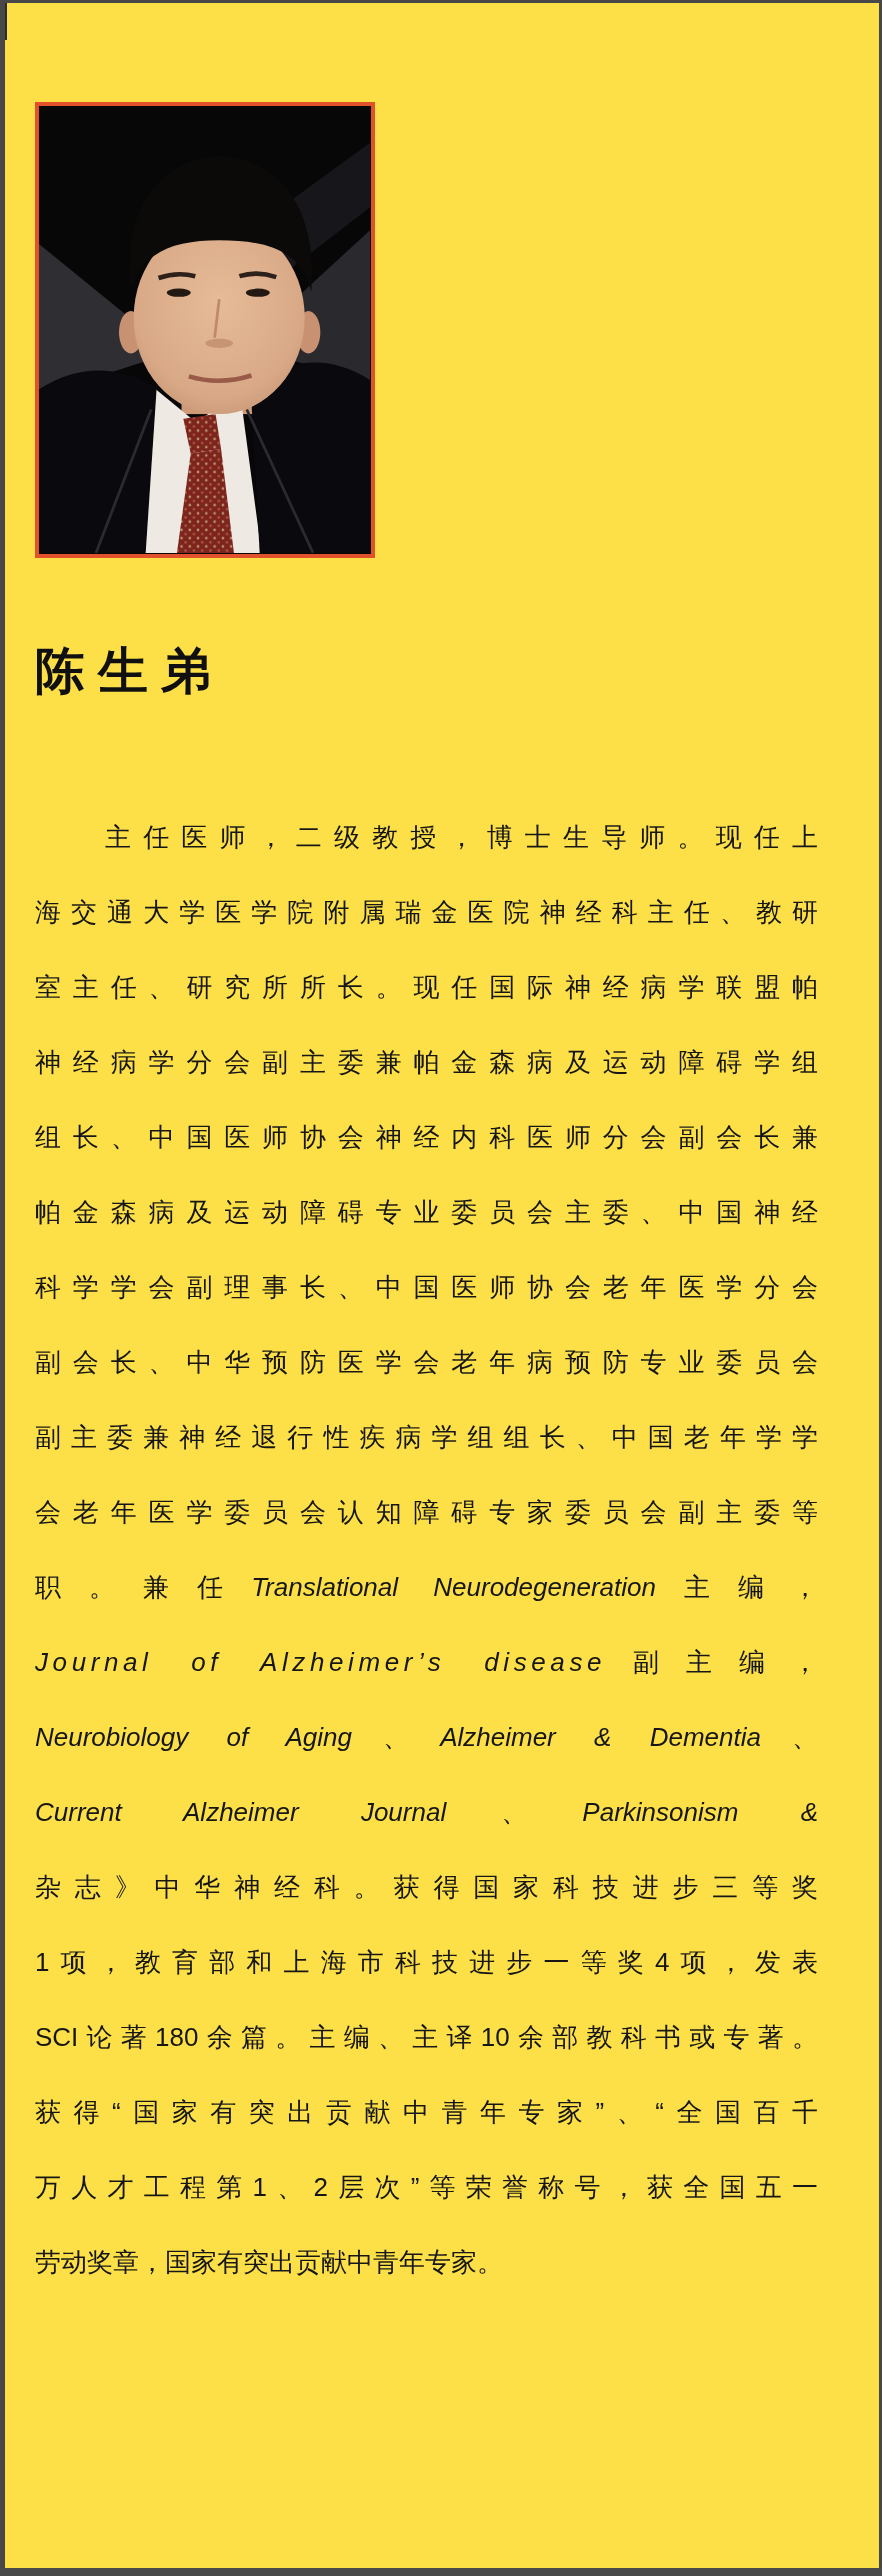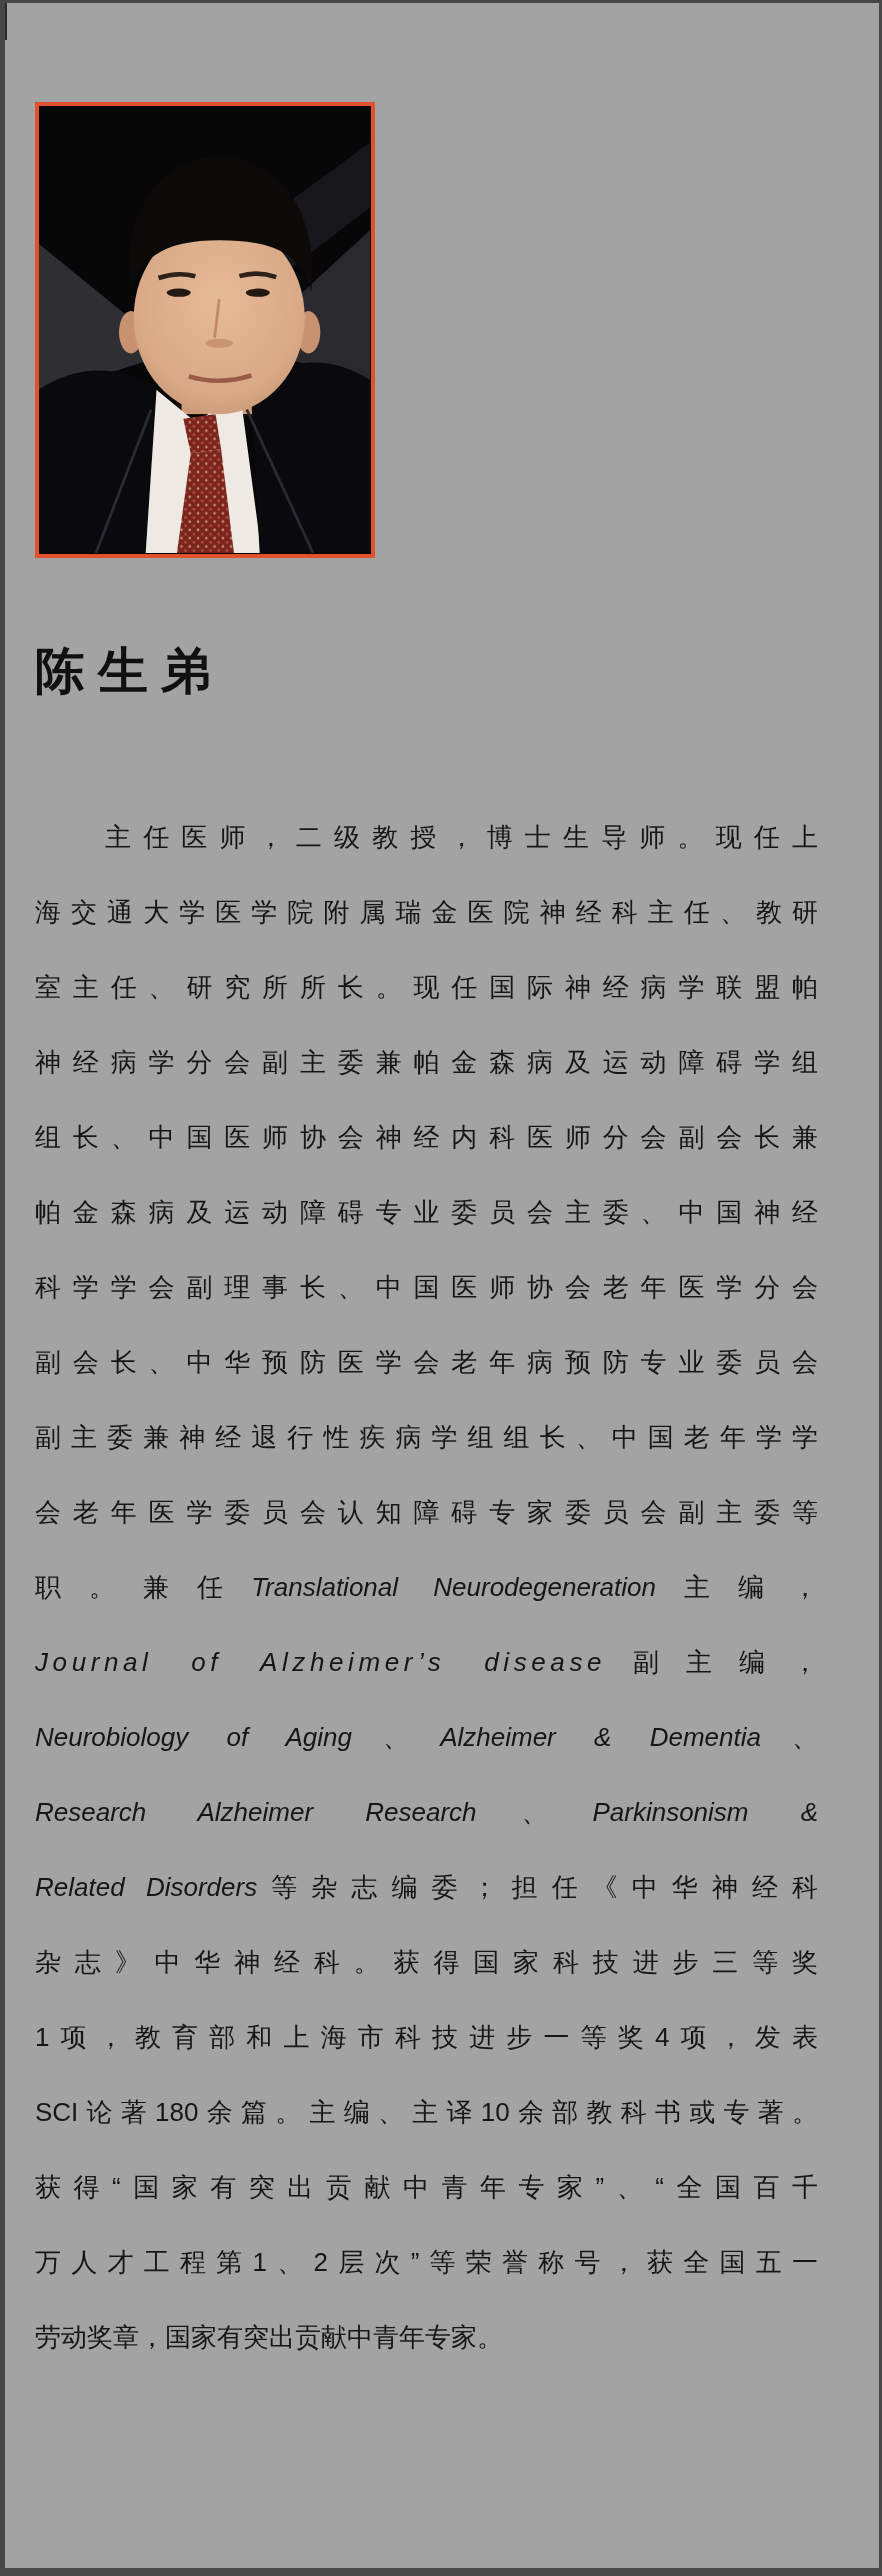--- a/index.html
+++ b/index.html
@@ -1,19 +1,19 @@
 <!DOCTYPE html>
 <html style="font-size:14.7px"><head>
 <meta charset="utf-8">
 <style>
   html,body{margin:0;padding:0;background:#e9e9e9;}
   .page{
     position:relative;
     width:883px;height:2576px;
-    background:#a3a3a3;
+    background:#fde047;
     overflow:hidden;
     font-family:"Liberation Sans",sans-serif;
     color:#1a1a1a;
   }
   
   .edge{position:absolute;background:#474747;}
   .edge-top{left:0;top:0;width:883px;height:2.8px;}
   .edge-left{left:0;top:0;width:4.6px;height:2576px;}
   .edge-right{right:0;top:0;width:3.7px;height:2576px;}
   .edge-bottom{left:0;bottom:0;width:883px;height:8.3px;background:#4a4a4a;}
@@ -115,22 +115,21 @@
       <div class="bio-line"><span>神经病学分会副主委兼帕金森病及运动障碍学组</span></div>
       <div class="bio-line"><span>组长、中国医师协会神经内科医师分会副会长兼</span></div>
       <div class="bio-line"><span>帕金森病及运动障碍专业委员会主委、中国神经</span></div>
       <div class="bio-line"><span>科学学会副理事长、中国医师协会老年医学分会</span></div>
       <div class="bio-line"><span>副会长、中华预防医学会老年病预防专业委员会</span></div>
       <div class="bio-line"><span>副主委兼神经退行性疾病学组组长、中国老年学学</span></div>
       <div class="bio-line"><span>会老年医学委员会认知障碍专家委员会副主委等</span></div>
       <div class="bio-line"><span>职。兼任</span><i>Translational Neurodegeneration</i><span>主编，</span></div>
       <div class="bio-line"><i style="letter-spacing: 4.6px;">Journal of Alzheimer’s disease</i><span>副主编，</span></div>
       <div class="bio-line"><i>Neurobiology of Aging</i><span>、</span><i>Alzheimer &amp; Dementia</i><span>、</span></div>
-      <div class="bio-line"><i>Research Alzheimer Research</i><span>、</span><i>Parkinsonism &amp;</i></div>
-      <div class="bio-line"><i>Related Disorders</i><span>等杂志编委；担任《中华神经科</span></div>
+      <div class="bio-line"><i>Current Alzheimer Journal</i><span>、</span><i>Parkinsonism &amp;</i></div>
       <div class="bio-line"><span>杂志》中华神经科。获得国家科技进步三等奖</span></div>
       <div class="bio-line"><span>1项，教育部和上海市科技进步一等奖4项，发表</span></div>
       <div class="bio-line"><span>SCI论著180余篇。主编、主译10余部教科书或专著。</span></div>
       <div class="bio-line"><span>获得“国家有突出贡献中青年专家”、“全国百千</span></div>
       <div class="bio-line"><span>万人才工程第1、2层次”等荣誉称号，获全国五一</span></div>
       <div class="bio-line last"><span>劳动奖章，国家有突出贡献中青年专家。</span></div>
     </div>
 
   <div class="corner-mark"></div>
   <div class="edge edge-top"></div>

